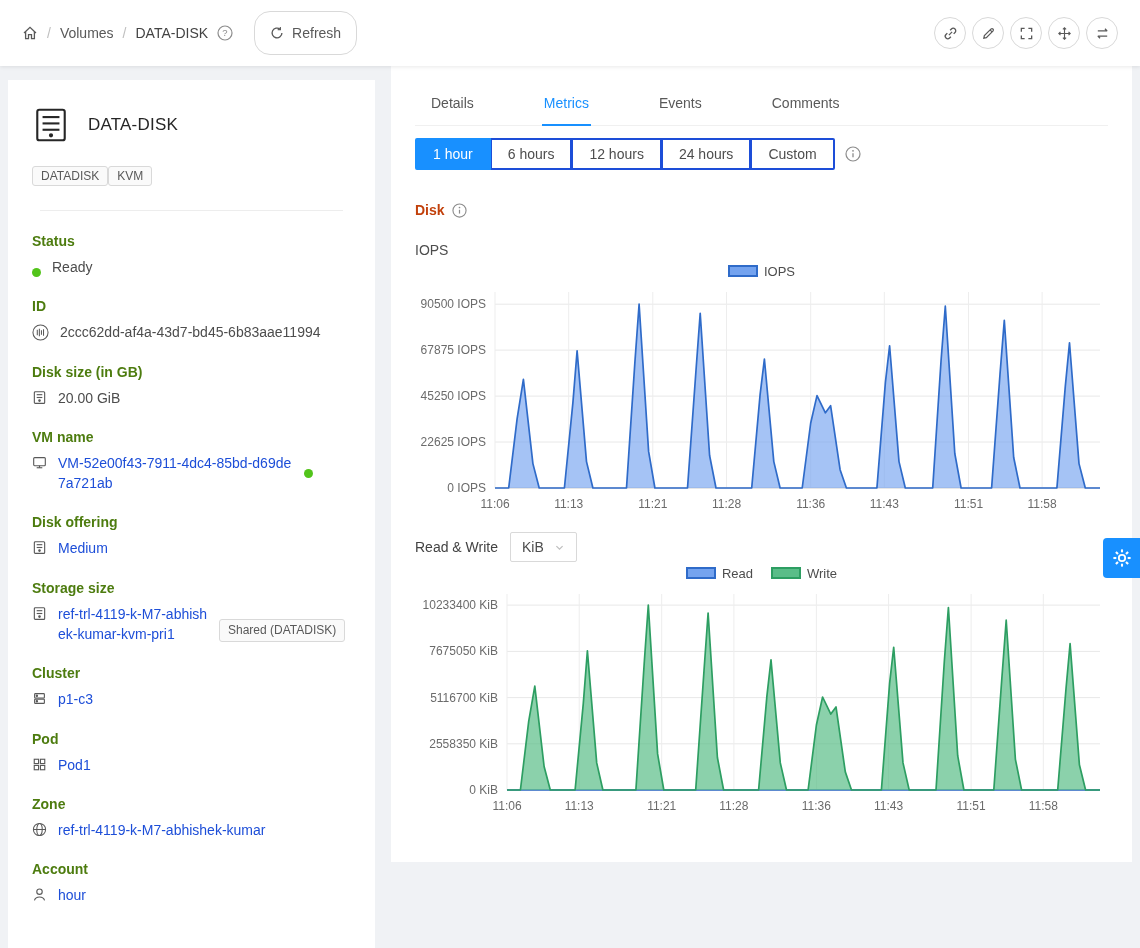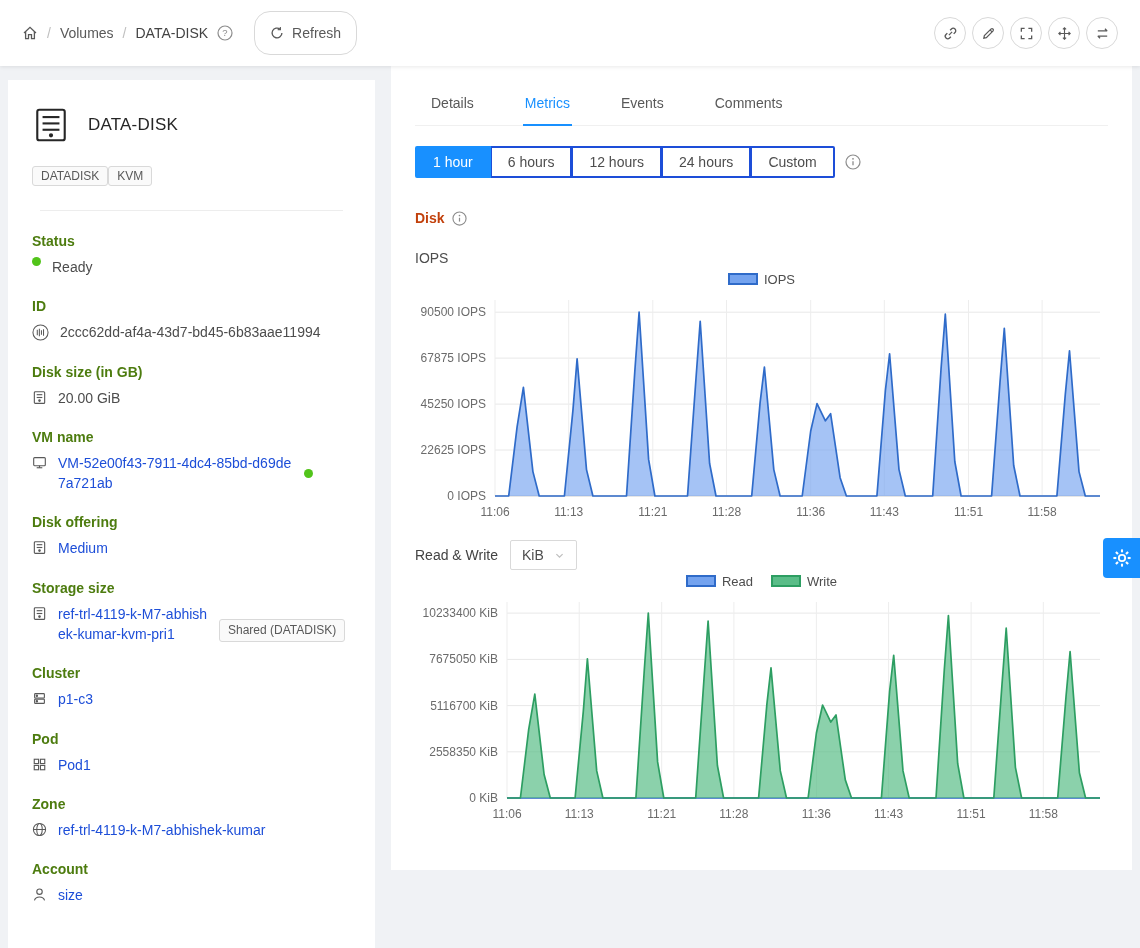--- a/index.html
+++ b/index.html
@@ -35,24 +35,24 @@
         padding:2px 8px;color:#595959;white-space:nowrap}
   .divider{border:none;border-top:1px solid #ededed;margin:24px 8px 22px}
   .field{margin-bottom:21px}
   .field-label{font-weight:700;color:#4d7c0f;margin-bottom:8px;font-size:14px}
   .field-value{display:flex;align-items:flex-start;gap:11px;color:#4d4d4d;line-height:1.45}
   .field-value .icon{color:#595959;margin-top:2px}
   .link{color:#1d4ed8;cursor:pointer;text-decoration:none}
   .dot{width:9px;height:9px;border-radius:50%;display:inline-block;flex:none}
   .wrap-link{max-width:235px;word-break:break-all}
   .pool-link{max-width:150px;word-break:break-all}
-  .value-row-center{align-items:flex-start}
+  .value-row-center{align-items:flex-end}
 
   
-  .tabs{display:flex;column-gap:47px;border-bottom:1px solid #f0f0f0;padding:0 14px;margin-bottom:20px}
+  .tabs{display:flex;column-gap:66px;border-bottom:1px solid #f0f0f0;padding:0 14px;margin-bottom:12px}
   .tab{padding:15px 2px 13px;cursor:pointer;color:#595959;border-bottom:2px solid transparent;margin-bottom:-1px;font-size:14px}
   .tab.active{color:#1890ff;border-bottom-color:#1890ff}
   .range-row{display:flex;align-items:center;margin-bottom:32px}
   .range-group{display:flex}
   .range-btn{height:32px;padding:0 16px;background:#fff;border:2px solid #1d4ed8;color:#4d4d4d;
              font-size:14px;cursor:pointer;margin-left:-1px;position:relative}
   .range-btn:first-child{border-radius:2px 0 0 2px;margin-left:0}
   .range-btn:last-child{border-radius:0 2px 2px 0}
   .range-btn.active{background:#1890ff;border-color:#1890ff;color:#fff;z-index:1}
   .range-info{margin-left:10px;color:#8c8c8c;cursor:pointer}
@@ -303,21 +303,21 @@
 
     <div class="field">
       <div class="field-label">Account</div>
       <div class="field-value">
         <span class="icon">
           <svg width="15" height="15" viewBox="0 0 16 16" fill="none" stroke="currentColor" stroke-width="1.2">
             <circle cx="8" cy="5" r="2.9"></circle>
             <path d="M2.6 14.2 a5.6 4.8 0 0 1 10.8 0"></path>
           </svg>
         </span>
-        <a class="link">size</a>
+        <a class="link">hour</a>
       </div>
     </div>
   </aside>
 
   <main class="detail-card">
 
     <div class="tabs">
       <div class="tab">Details</div>
       <div class="tab active">Metrics</div>
       <div class="tab">Events</div>

